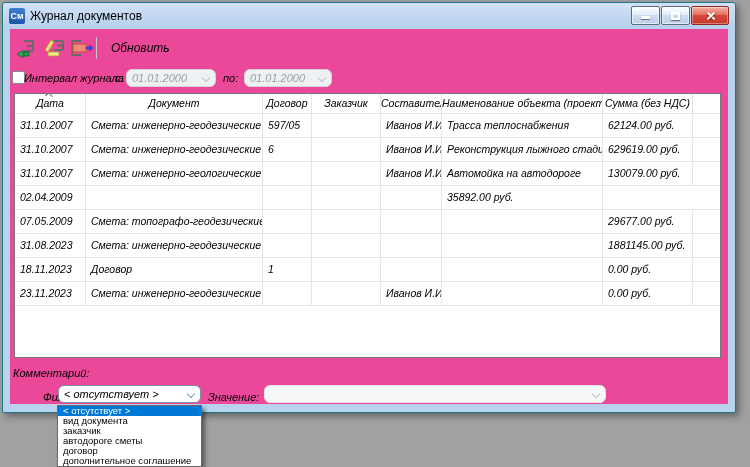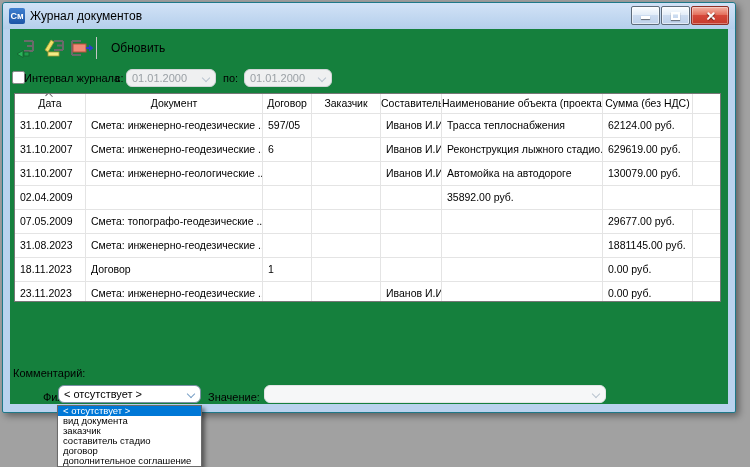--- a/index.html
+++ b/index.html
@@ -26,21 +26,21 @@
   .glyph-min { position:absolute; left:9px; bottom:5px; width:9px; height:3px; background:#fff;
                box-shadow:0 1px 1px rgba(0,0,0,.5); }
   .glyph-max { position:absolute; left:9px; top:5px; width:9px; height:8px; border:2px solid #fff;
                box-shadow:0 1px 1px rgba(0,0,0,.45); }
   .glyph-x { position:absolute; left:13px; top:3px; width:12px; height:12px; }
   .glyph-x::before, .glyph-x::after { content:""; position:absolute; left:1px; top:5px; width:10px; height:2.4px;
                background:#fff; border-radius:1px; box-shadow:0 1px 1px rgba(0,0,0,.4); }
   .glyph-x::before { transform:rotate(45deg); }
   .glyph-x::after  { transform:rotate(-45deg); }
 
-  .content { position:absolute; left:7px; right:7px; top:26px; bottom:8px; background:#15803d; }
+  .content { position:absolute; left:7px; right:7px; top:26px; bottom:8px; background:#ec4899;font-style:italic; }
 
   
   .tb-icon { position:absolute; top:8px; width:26px; height:22px; cursor:pointer; }
   .tb-sep { position:absolute; left:86px; top:8px; width:1px; height:22px; background:#c6c6c6; }
   .tb-refresh { position:absolute; left:97px; top:8px; height:22px; line-height:22px;
                 font-size:12px; color:#000; padding:0 4px; cursor:pointer; }
 
   
   .chk { position:absolute; left:2px; top:42px; width:13px; height:13px; background:#fff;
          border:1px solid #8a8a8a; border-radius:2px; }
@@ -48,21 +48,21 @@
   .combo { position:absolute; height:18px; font-size:11px; line-height:16px; padding-left:5px;
            white-space:nowrap; overflow:hidden;border-radius:6px; }
   .combo-disabled { background:#eff0f1; border:1px solid #d2d5d8; color:#9aa0a5; }
   .combo-disabled2 { background:#f6f7f8; border:1px solid #e2e4e6; color:#9aa0a5; }
   .combo-enabled { background:#ffffff; border:1px solid #7b8fa5; color:#000; }
   .chev { position:absolute; right:6px; top:5px; width:6px; height:6px;
           border-right:1.4px solid #7aa0c6; border-bottom:1.4px solid #7aa0c6; transform:rotate(45deg); }
   .chev.gray { border-color:#b9c4cf; }
 
   
-  .jtable { position:absolute; left:4px; top:64px; width:707px; height:209px;
+  .jtable { position:absolute; left:4px; top:64px; width:707px; height:265px;
             background:#fff; border:1px solid #767676; overflow:hidden;
             --cols:71px 177px 49px 69px 61px 161px 90px 1fr; }
   .t-row { display:grid; grid-template-columns:var(--cols); height:24px; border-bottom:1px solid #e4e4e4; }
   .t-row.header { height:20px; }
   .t-cell { border-right:1px solid #e4e4e4; font-size:10.5px; line-height:23px; padding-left:5px;
             white-space:nowrap; overflow:hidden; color:#000; }
   .t-cell.filler { border-right:none; }
   .header .t-cell { text-align:center; line-height:19px; padding-left:0; position:relative; }
   .sort-caret { position:absolute; left:50%; top:-1px; margin-left:-4px; width:6px; height:6px;
                 border-left:1.2px solid #555; border-top:1.2px solid #555; transform:rotate(45deg) scale(1,.8); }
@@ -247,17 +247,17 @@
         <span></span>
         <span class="chev gray"></span>
       </div>
     </div>
   </div>
 
   <div class="dropdown">
     <div class="dd-item selected">&lt; отсутствует &gt;</div>
     <div class="dd-item">вид документа</div>
     <div class="dd-item">заказчик</div>
-    <div class="dd-item">составитель стадио</div>
+    <div class="dd-item">автодороге сметы</div>
     <div class="dd-item">договор</div>
     <div class="dd-item">дополнительное соглашение</div>
   </div>
 </div>
 
 </body></html>

